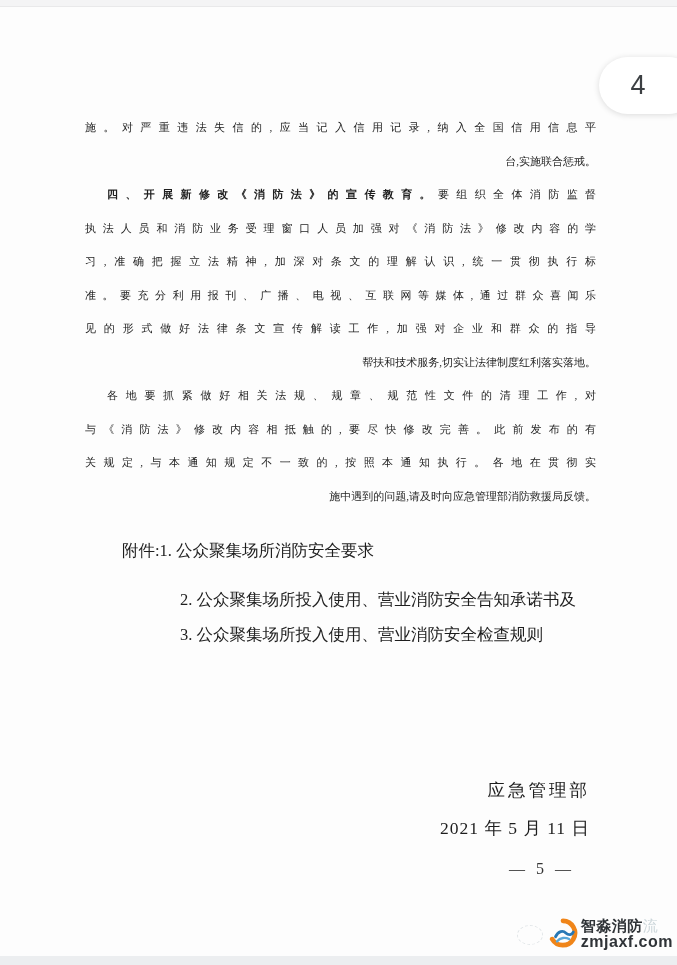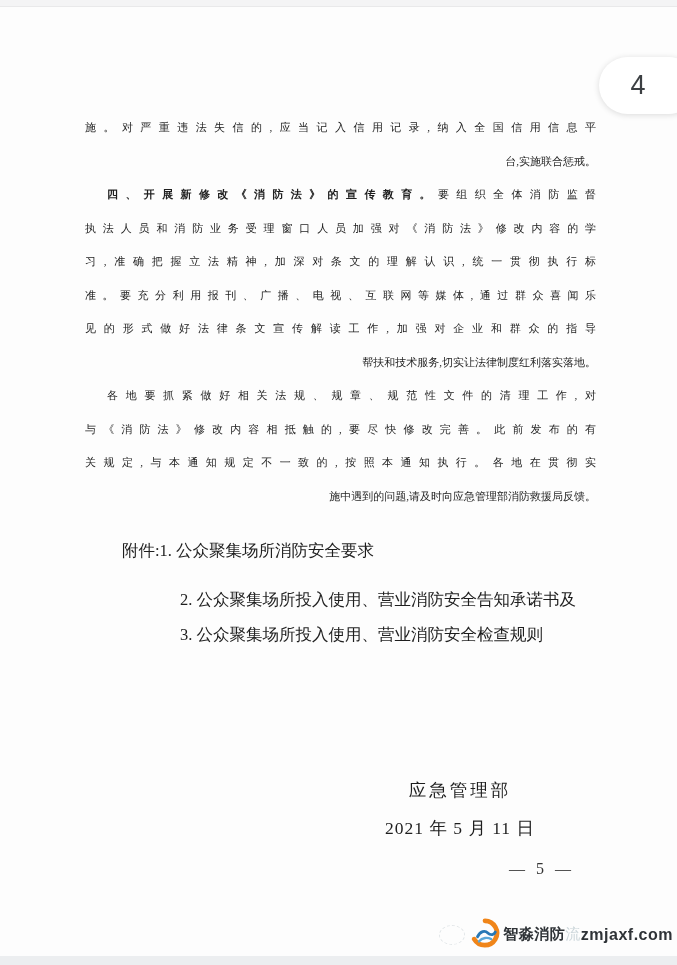--- a/index.html
+++ b/index.html
@@ -45,41 +45,41 @@
     position: absolute; left: 85px; top: 533px; width: 511px;
     font-size: 16.5px; line-height: 35px; color: #1e1e1e;
   }
   .att-1 { padding-left: 37px; }
   .att-2 { padding-left: 95px; margin-top: 14px; }
   .att-3 { padding-left: 115px; }
   .att-4 { padding-left: 95px; }
   
   .signature {
     position: absolute; left: 330px; top: 773px; width: 260px;
-    text-align: center; color: #1e1e1e;
+    text-align: right; color: #1e1e1e;
   }
   .sig-issuer { font-size: 17.5px; letter-spacing: 3px; line-height: 34px; }
   .sig-date   { font-size: 17.5px; letter-spacing: 1px; line-height: 34px; margin-top: 4px; }
   
   .page-footer {
     position: absolute; top: 860px; left: 480px; width: 120px;
     text-align: center; font-size: 16px; color: #333333;
     word-spacing: 7px;
   }
   
   .watermark {
     position: absolute; right: 4px; bottom: 13px;
     display: flex; align-items: center; gap: 3px;
   }
   .ghost-doodle {
     width: 26px; height: 20px;
     border: 1px dashed #e2e6e8; border-radius: 50%;
     margin-right: 2px;
   }
-  .wm-text { display: flex; flex-direction: row; line-height: 1.05; justify-content: flex-end; }
+  .wm-text { display: flex; flex-direction: column; line-height: 1.05; justify-content: flex-end; }
   .wm-brand-row { font-size: 15px; font-weight: bold; color: #2f3337; letter-spacing: 0.5px; white-space: nowrap; }
   .wm-brand-suffix { color: #ccd6da; font-weight: normal; }
   .wm-domain {
     font-family: "Liberation Sans", sans-serif;
     font-size: 16px; font-weight: bold; color: #2f3337;
     letter-spacing: 0.5px;
   }
   
   .bottom-bar {
     position: absolute; bottom: 0; left: 0; right: 0;

